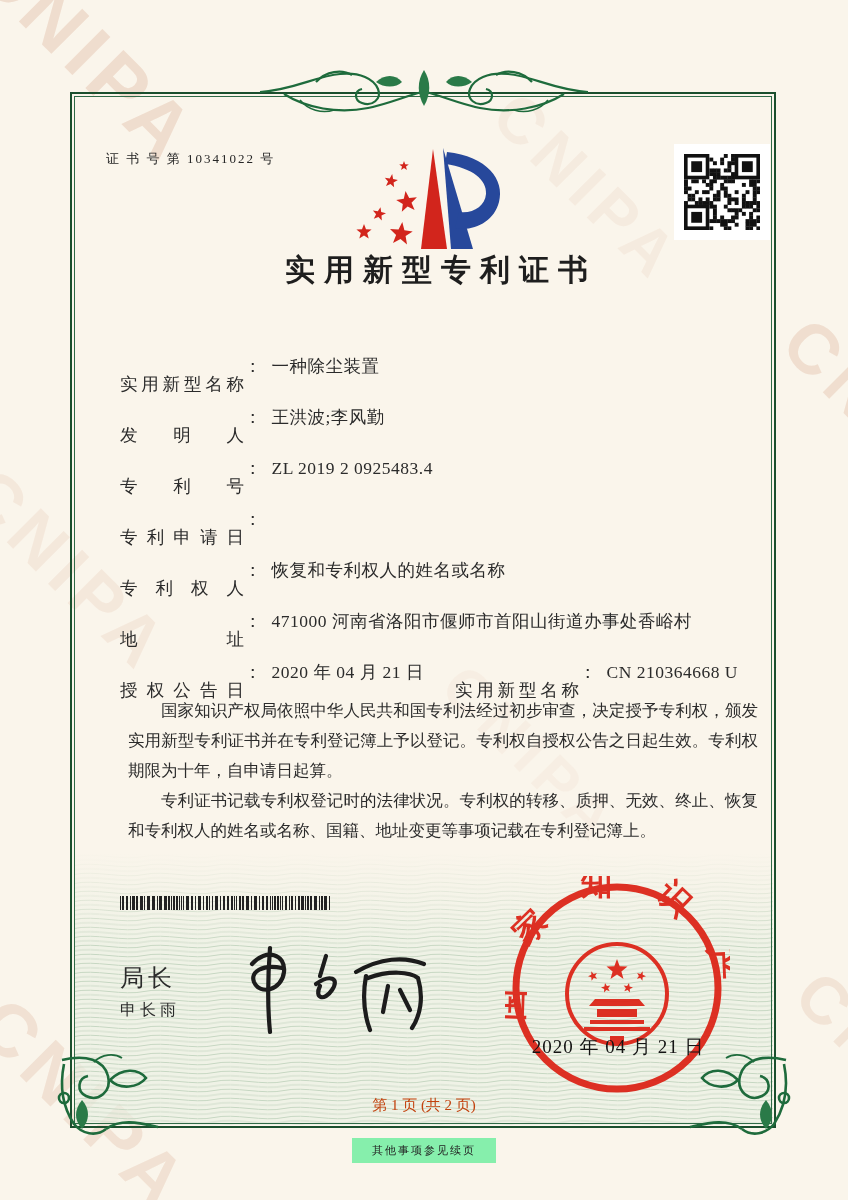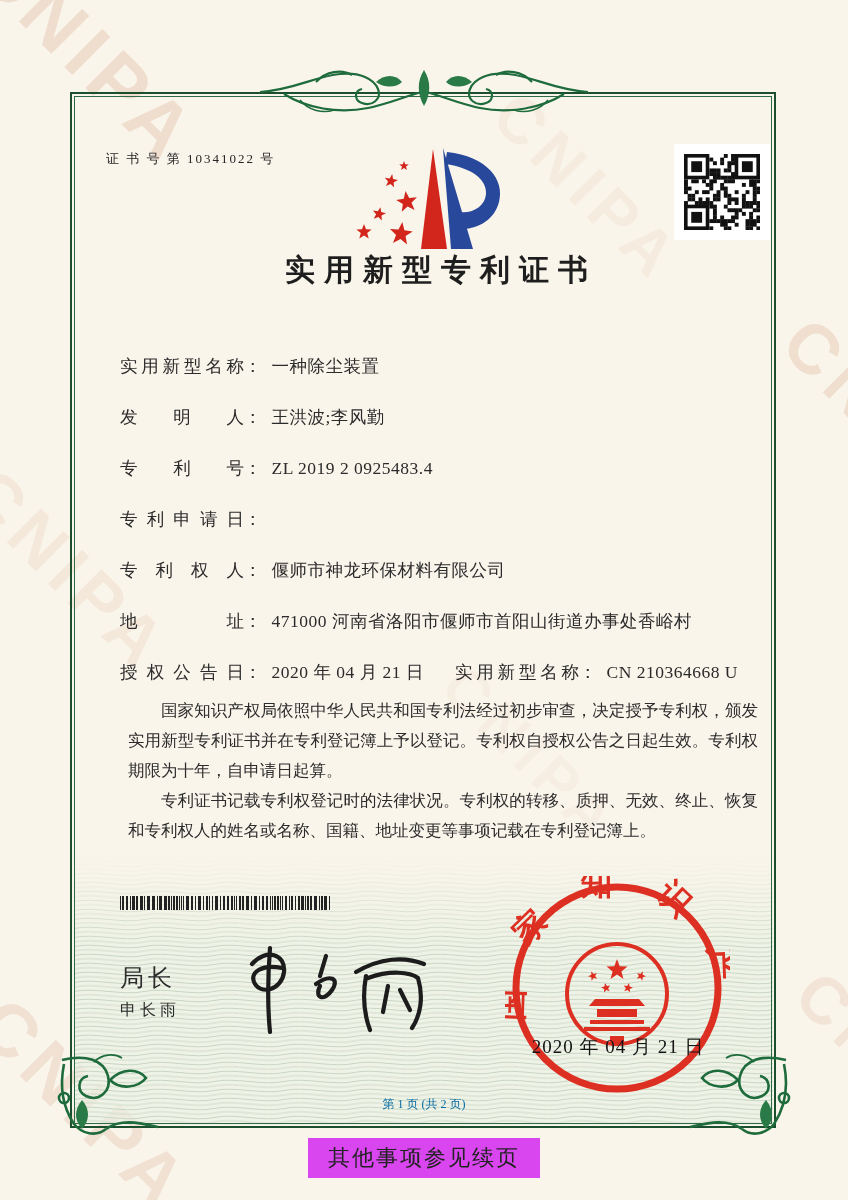--- a/index.html
+++ b/index.html
@@ -27,43 +27,43 @@
   
   .cert-no{position:absolute;left:106px;top:150px;font-size:13px;letter-spacing:2px;color:#262626;}
   .logo{position:absolute;left:346px;top:144px;}
   .qr-box{position:absolute;left:674px;top:144px;width:96px;height:96px;background:#ffffff;}
   .qr-box svg{position:absolute;left:10px;top:10px;}
   .title{position:absolute;left:0;top:250px;width:100%;text-align:center;font-size:30px;
          font-weight:bold;letter-spacing:9px;color:#1e1e1e;padding-left:17px;}
   
   .fields{position:absolute;left:120px;top:352px;width:640px;font-size:17.5px;}
   .frow{height:51px;display:flex;align-items:flex-start;line-height:28px;}
-  .flabel{display:inline-block;width:124px;text-align:justify;text-align-last:justify;}
+  .flabel{display:inline-block;width:124px;text-align:justify;text-align-last:justify;margin-top:18px;}
   .fcolon{margin:0 2px 0 0;}
   .fvalue{margin-left:8px;letter-spacing:.5px;}
   .grant-row{position:relative;}
   .grant-no{position:absolute;left:335px;top:0;display:flex;}
   
   .body-text{position:absolute;left:128px;top:696px;width:630px;font-size:16.5px;
              line-height:30px;text-align:justify;color:#2b2b2b;}
   .body-text p{margin:0;text-indent:2em;}
   
   .barcode{position:absolute;left:120px;top:896px;}
   
   .sign-title{position:absolute;left:120px;top:962px;font-size:24px;letter-spacing:4px;}
   .sign-name{position:absolute;left:120px;top:1000px;font-size:16px;letter-spacing:4px;}
   .sign-script{position:absolute;left:238px;top:940px;}
   
   .seal{position:absolute;left:505px;top:876px;opacity:.93;}
   .seal-date{position:absolute;left:512px;top:1034px;width:212px;text-align:center;
              font-size:19px;letter-spacing:1px;color:#141414;}
   
-  .page-info{position:absolute;left:0;top:1096px;width:100%;text-align:center;font-size:12px;color:#0369a1;}
+  .page-info{position:absolute;left:0;top:1096px;width:100%;text-align:center;font-size:15px;color:#c2410c;}
   .note-box{position:absolute;left:50%;top:1138px;transform:translateX(-50%);
-            background:#d946ef;padding:5px 20px;font-size:22px;letter-spacing:2px;color:#222;}
+            background:#86efac;padding:5px 20px;font-size:11px;letter-spacing:2px;color:#222;}
 </style>
 </head>
 <body>
 
 <div class="page">
 
   <span class="wm wm1">CNIPA</span>
   <span class="wm wm2">CNIPA</span>
   <span class="wm wm3">CNIPA</span>
   <span class="wm wm4">CNIPA</span>
@@ -318,21 +318,21 @@
         <span class="fcolon">：</span>
       <span class="fvalue">ZL 2019 2 0925483.4</span>
     </div>
     <div class="frow">
       <span class="flabel">专利申请日</span>
         <span class="fcolon">：</span>
     </div>
     <div class="frow">
       <span class="flabel">专利权人</span>
         <span class="fcolon">：</span>
-      <span class="fvalue">偃师市神龙环保材料有限公司</span>
+      <span class="fvalue">恢复和专利权人的姓名或名称</span>
     </div>
     <div class="frow">
       <span class="flabel">地址</span>
         <span class="fcolon">：</span>
       <span class="fvalue">471000 河南省洛阳市偃师市首阳山街道办事处香峪村</span>
     </div>
     <div class="frow grant-row">
       <span class="flabel">授权公告日</span>
         <span class="fcolon">：</span>
       <span class="fvalue">2020 年 04 月 21 日</span>

